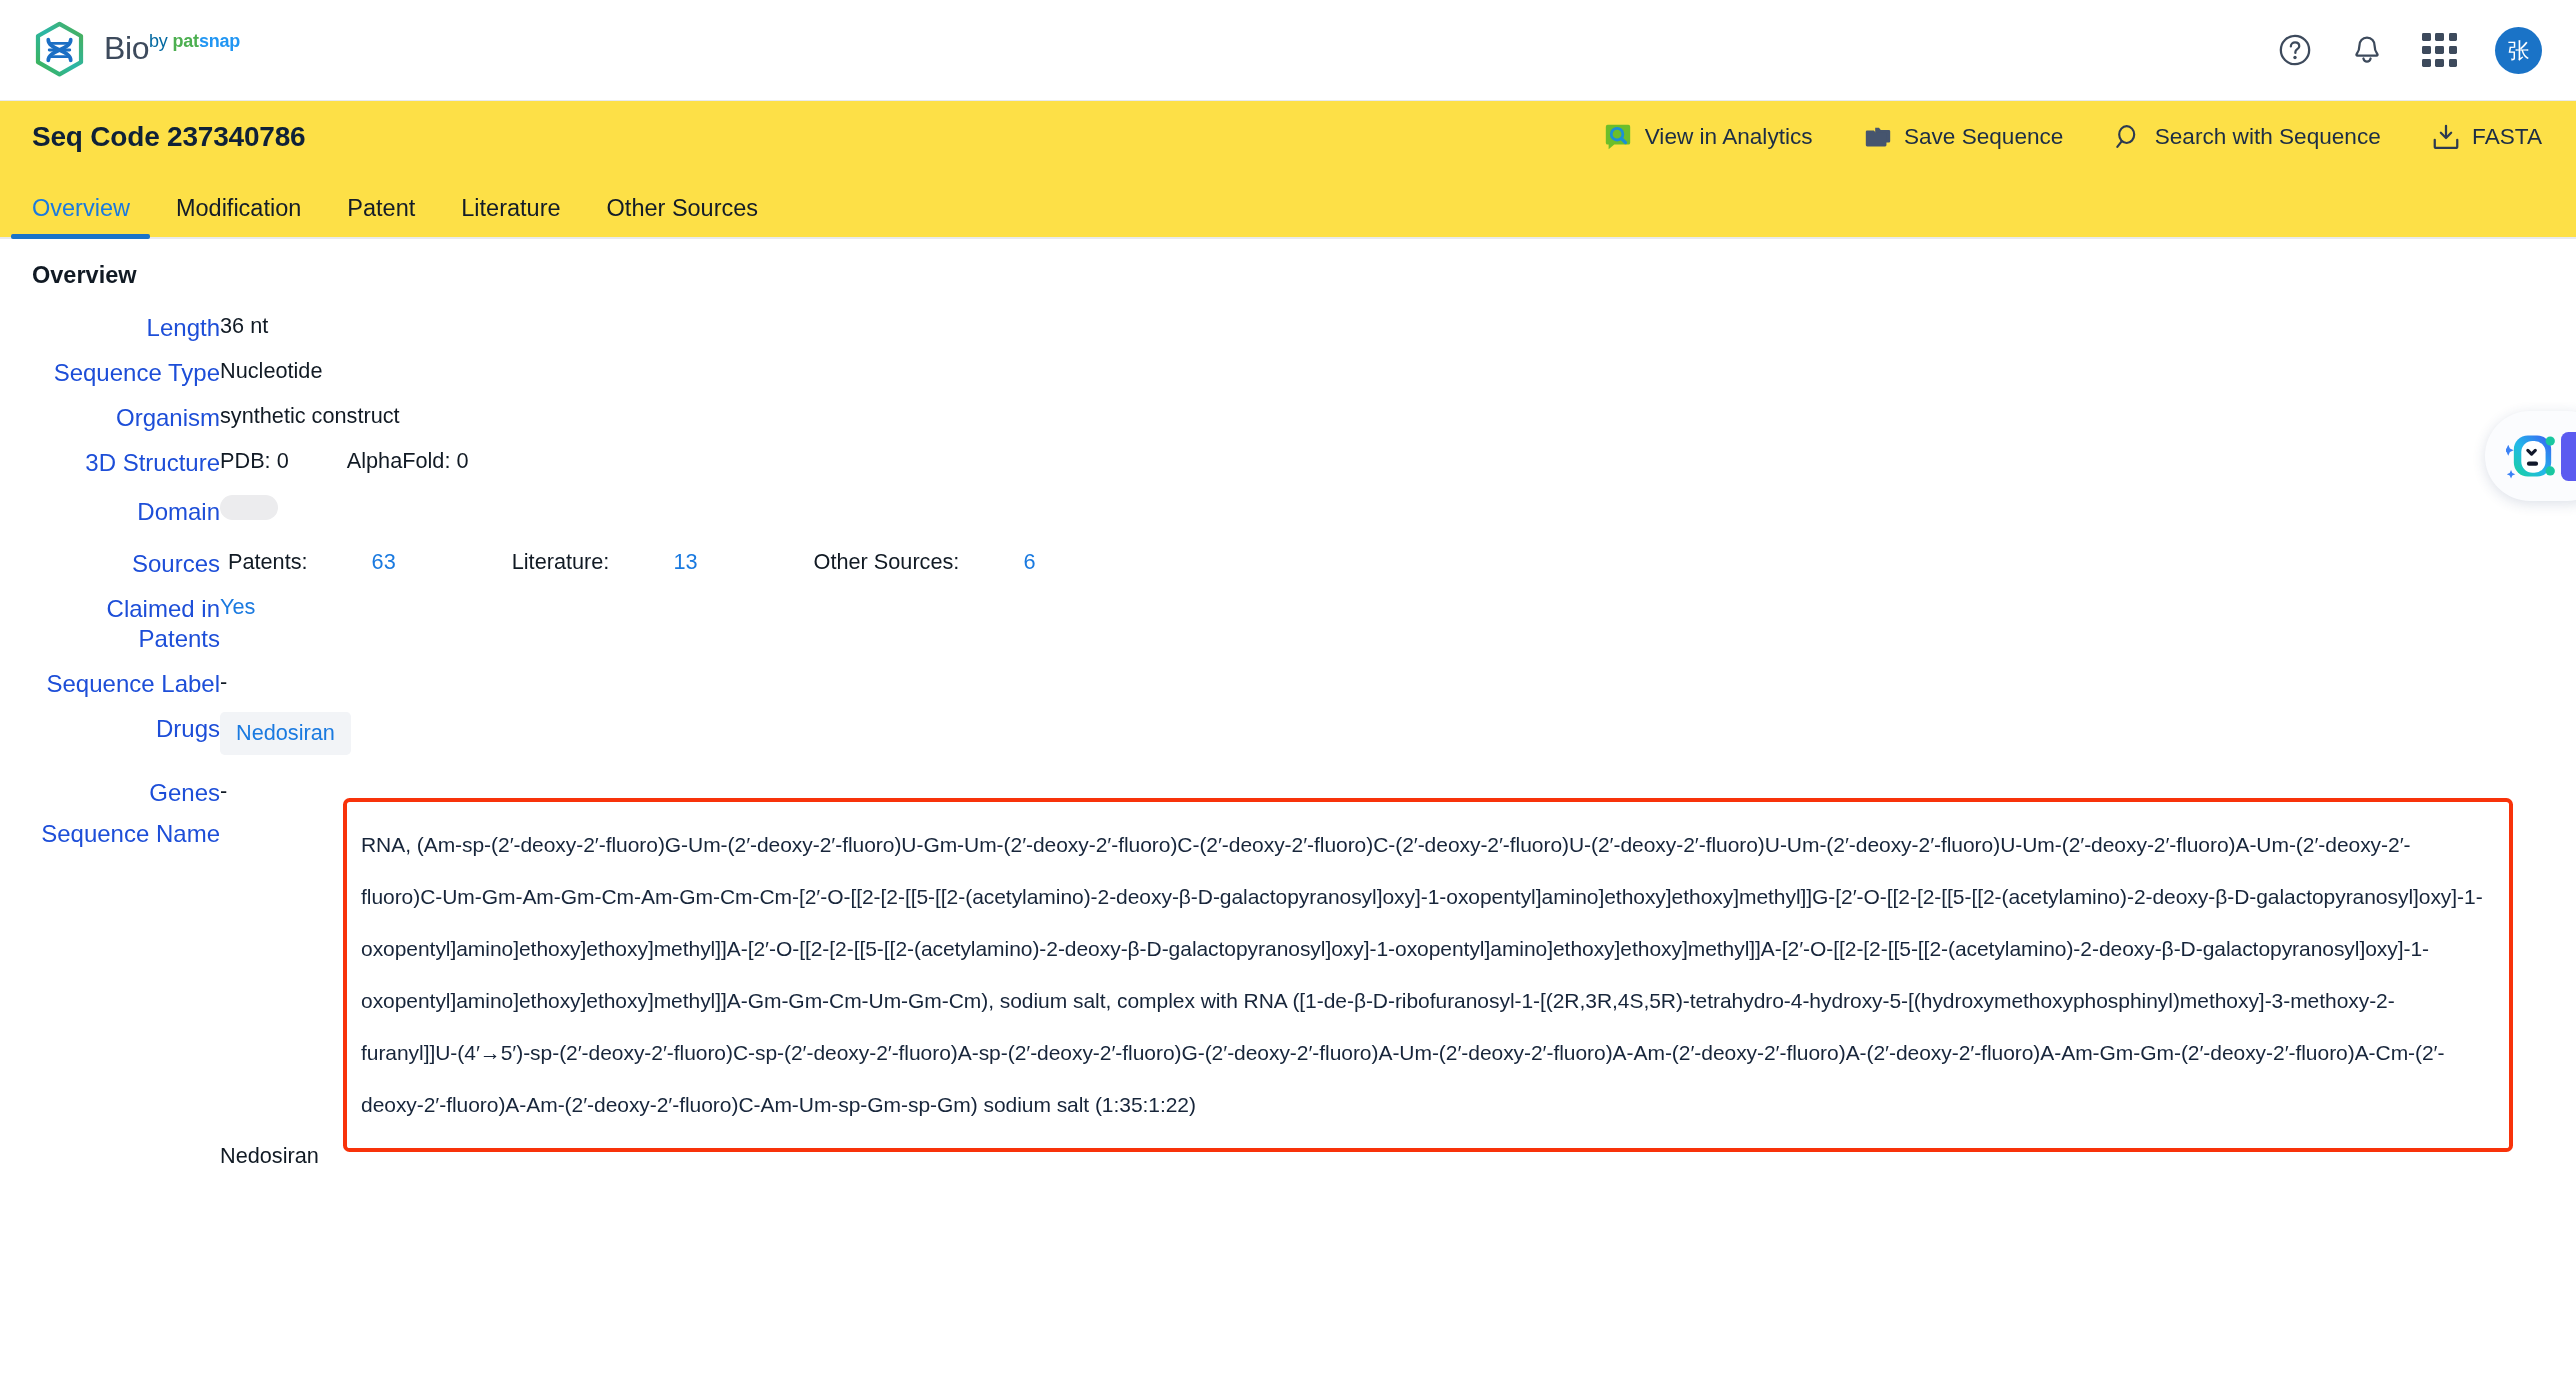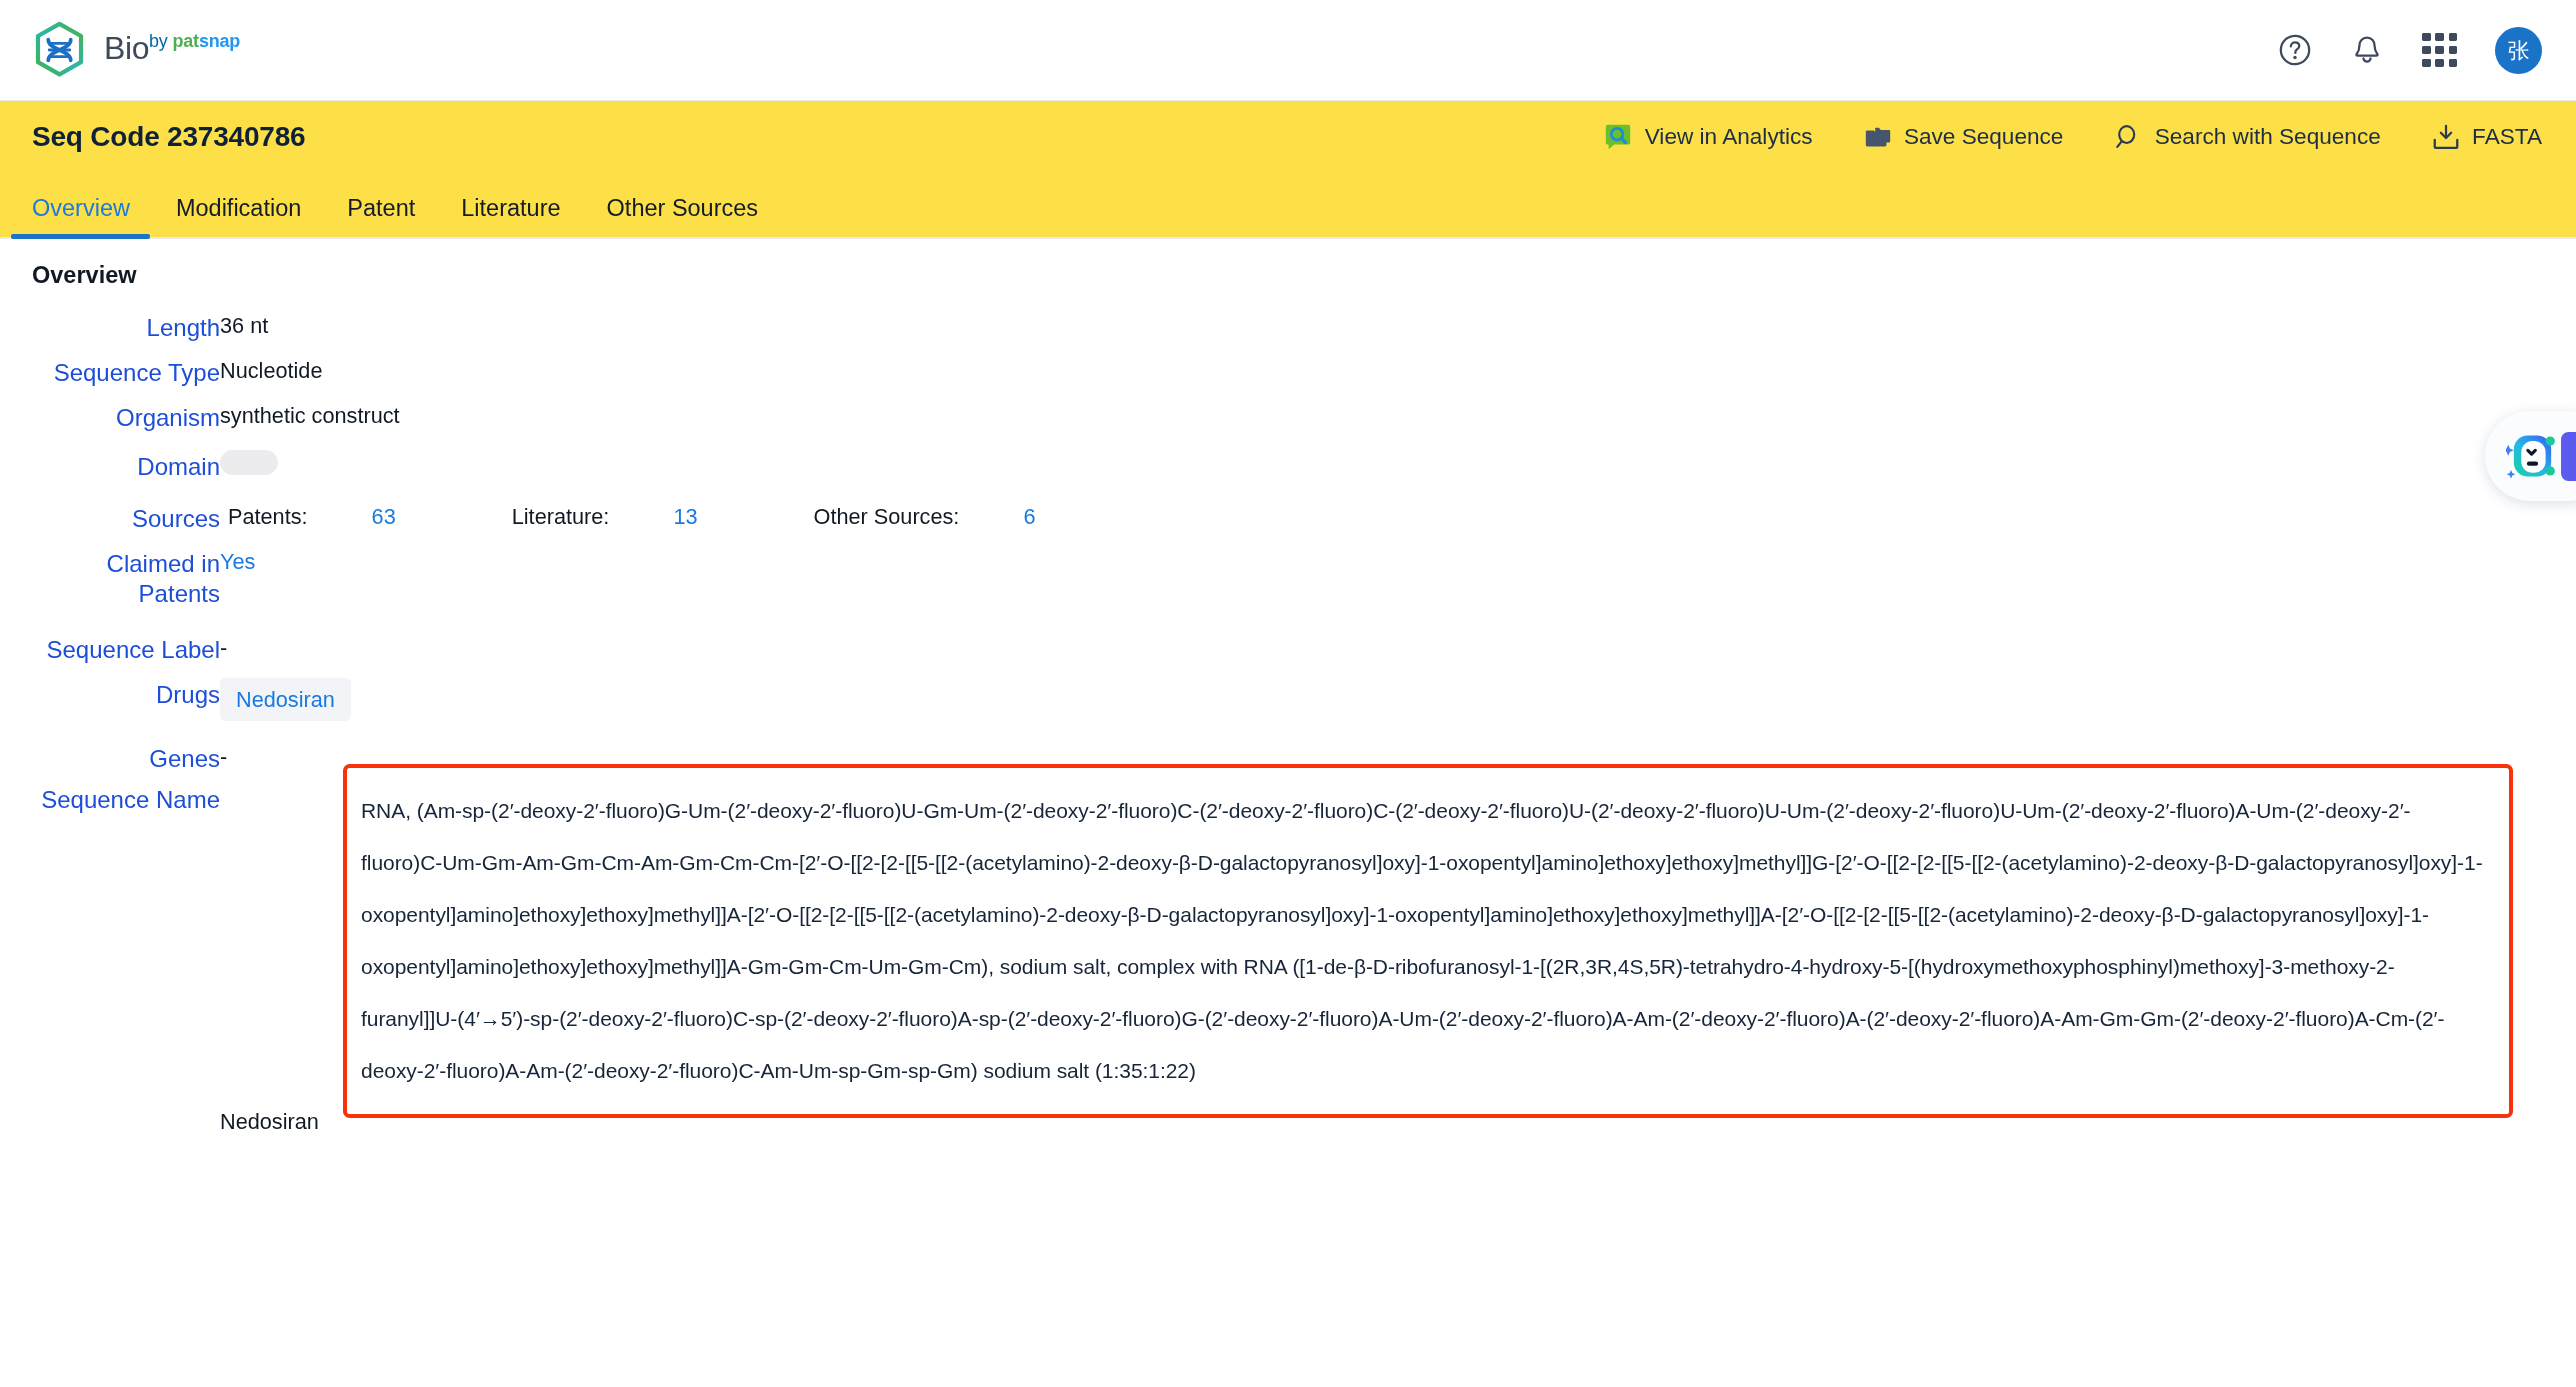--- a/index.html
+++ b/index.html
@@ -285,20 +285,27 @@
   <div class="field" style="margin-top:13px;">
     <div class="field-label">Sequence Type</div>
     <div class="field-value">Nucleotide</div>
   </div>
 
   <div class="field" style="margin-top:13px;">
     <div class="field-label">Organism</div>
     <div class="field-value">synthetic construct</div>
   </div>
 
+  <div class="field" style="margin-top:13px;">
+    <div class="field-label">3D Structure</div>
+    <div class="field-value sub-items">
+      <span>PDB: 0</span>
+      <span>AlphaFold: 0</span>
+    </div>
+  </div>
 
   <div class="field" style="margin-top:17px;">
     <div class="field-label">Domain</div>
     <div class="field-value">
       <span class="pill-placeholder"></span>
     </div>
   </div>
 
   <div class="field" style="margin-top:19px;gap:8px;">
     <div class="field-label">Sources</div>
@@ -307,21 +314,21 @@
       <span><span>Literature: </span><span class="link">13</span></span>
       <span><span>Other Sources: </span><span class="link">6</span></span>
     </div>
   </div>
 
   <div class="field" style="margin-top:13px;">
     <div class="field-label">Claimed in Patents</div>
     <div class="field-value link">Yes</div>
   </div>
 
-  <div class="field" style="margin-top:24px;">
+  <div class="field" style="margin-top:13px;">
     <div class="field-label">Sequence Label</div>
     <div class="field-value dash">-</div>
   </div>
 
   <div class="field" style="margin-top:13px;">
     <div class="field-label">Drugs</div>
     <div class="field-value">
       <span class="chip">Nedosiran</span>
     </div>
   </div>

